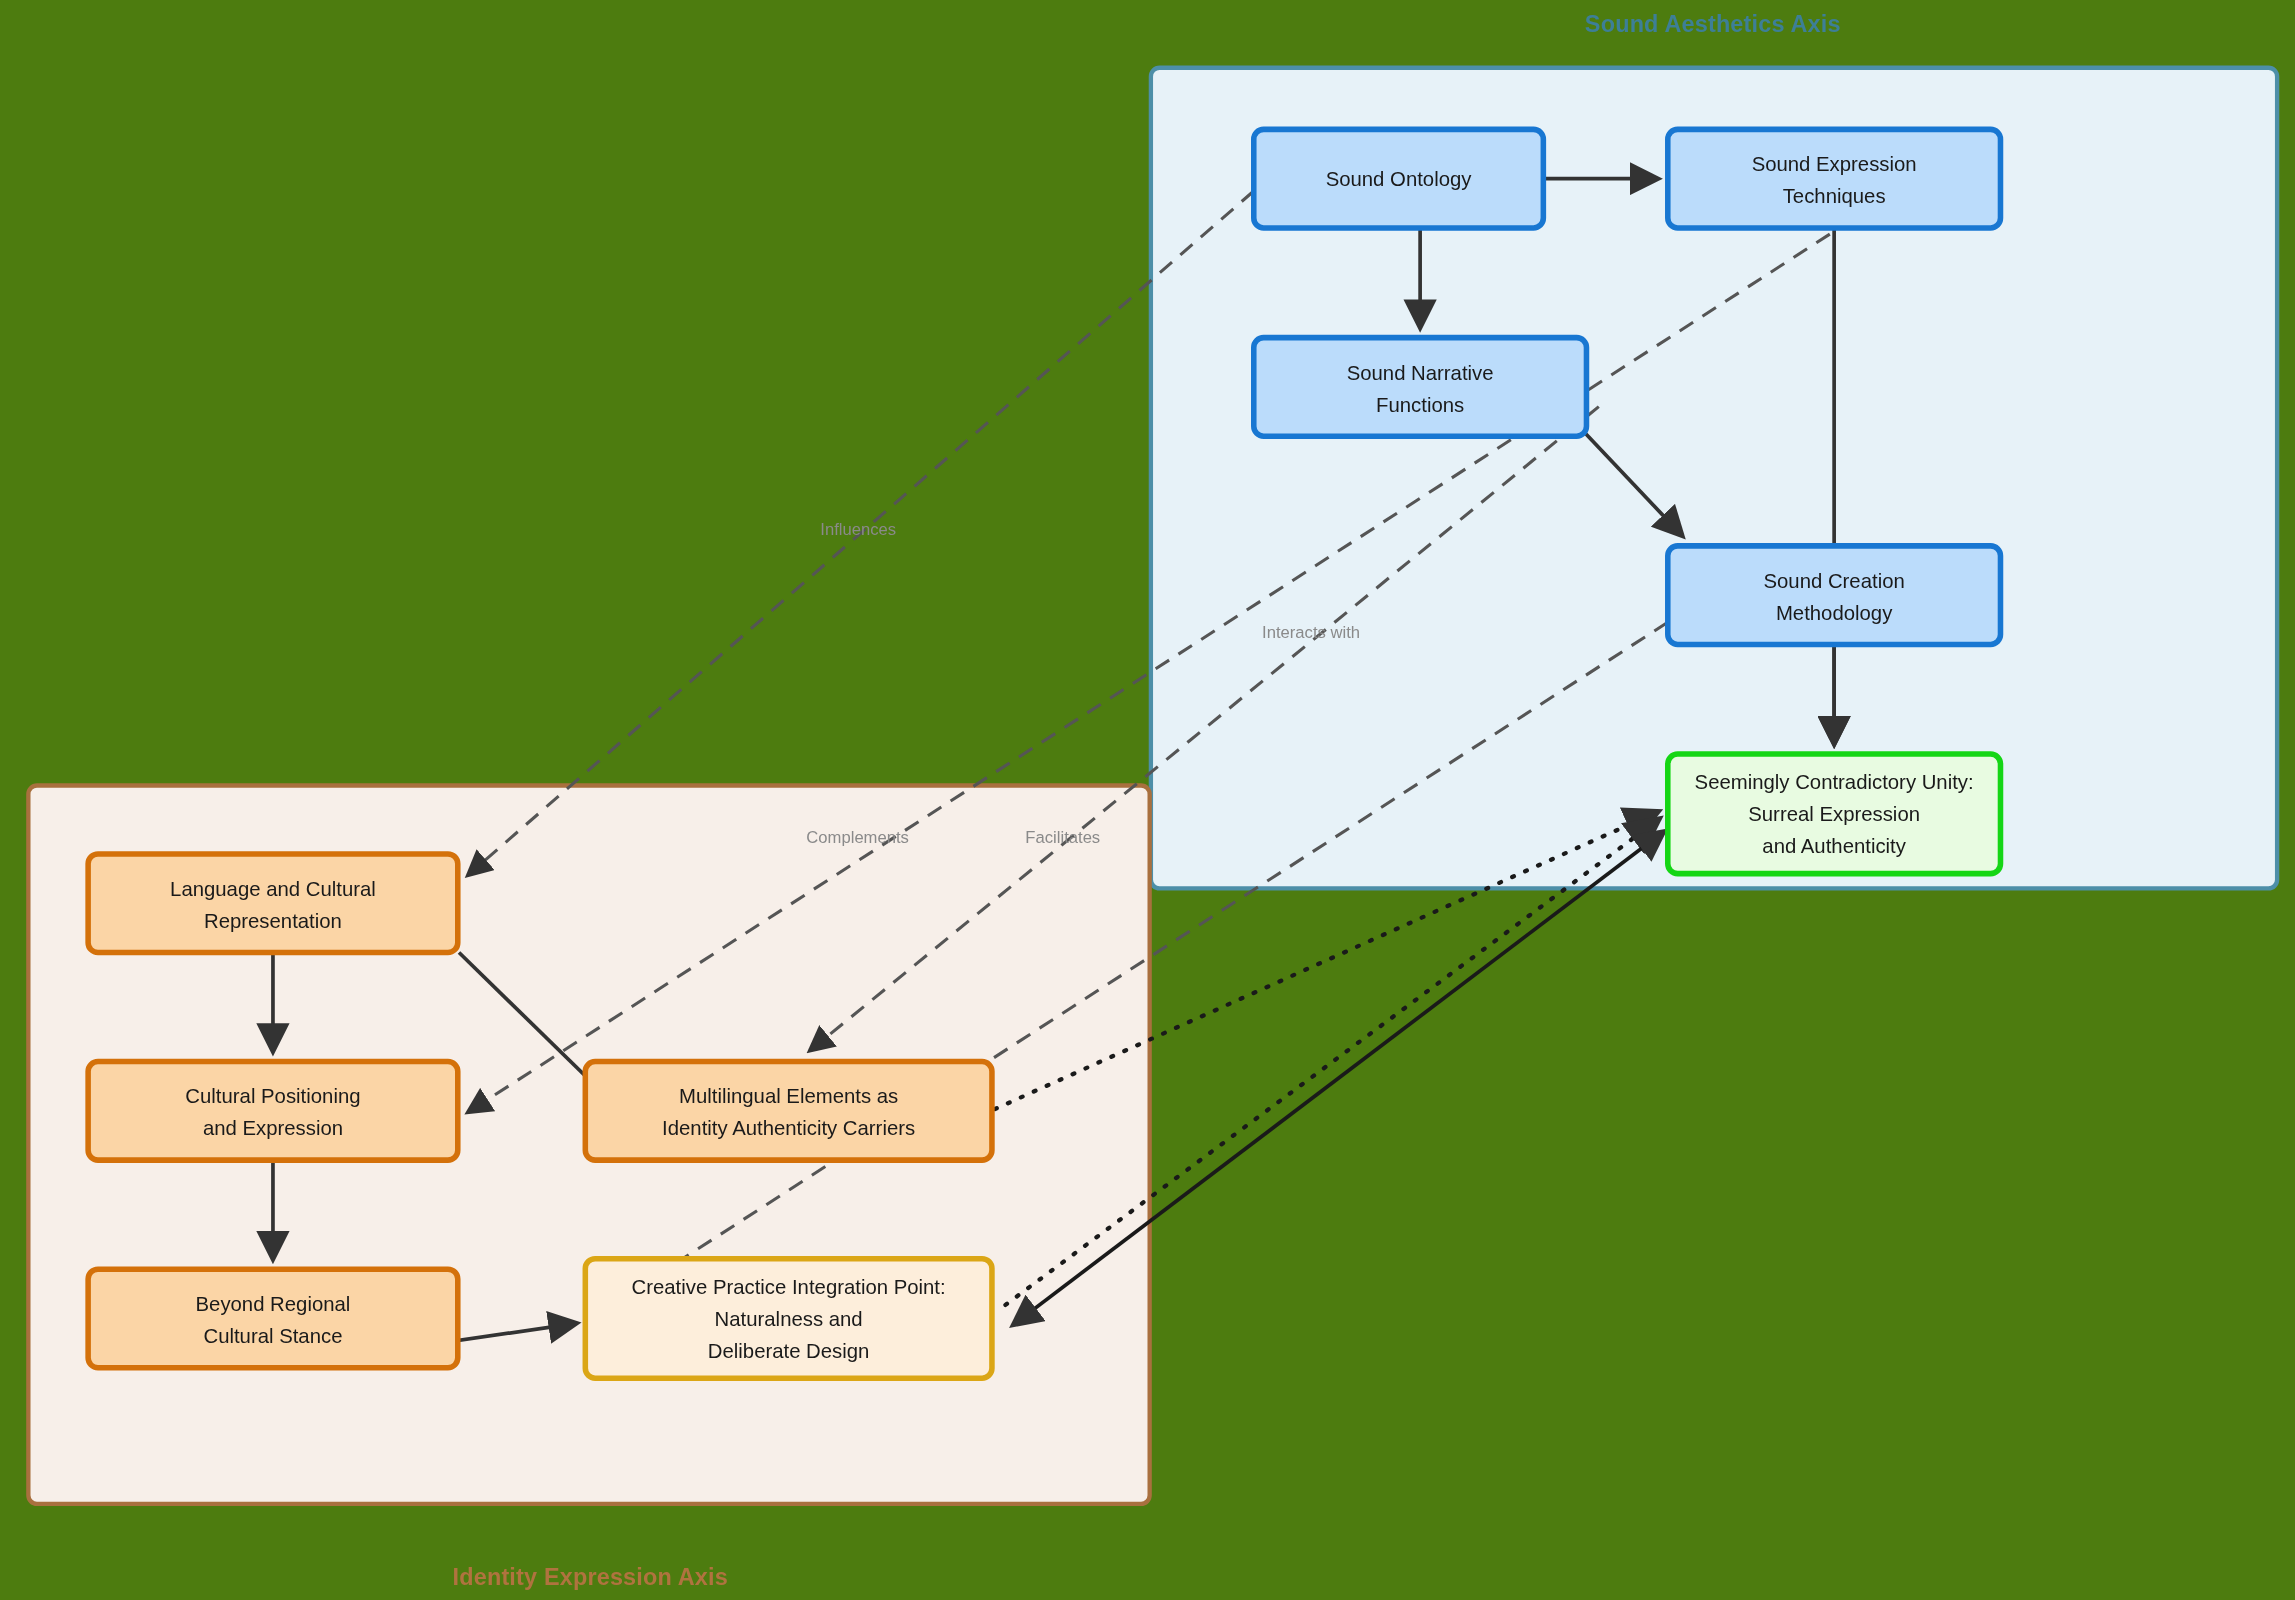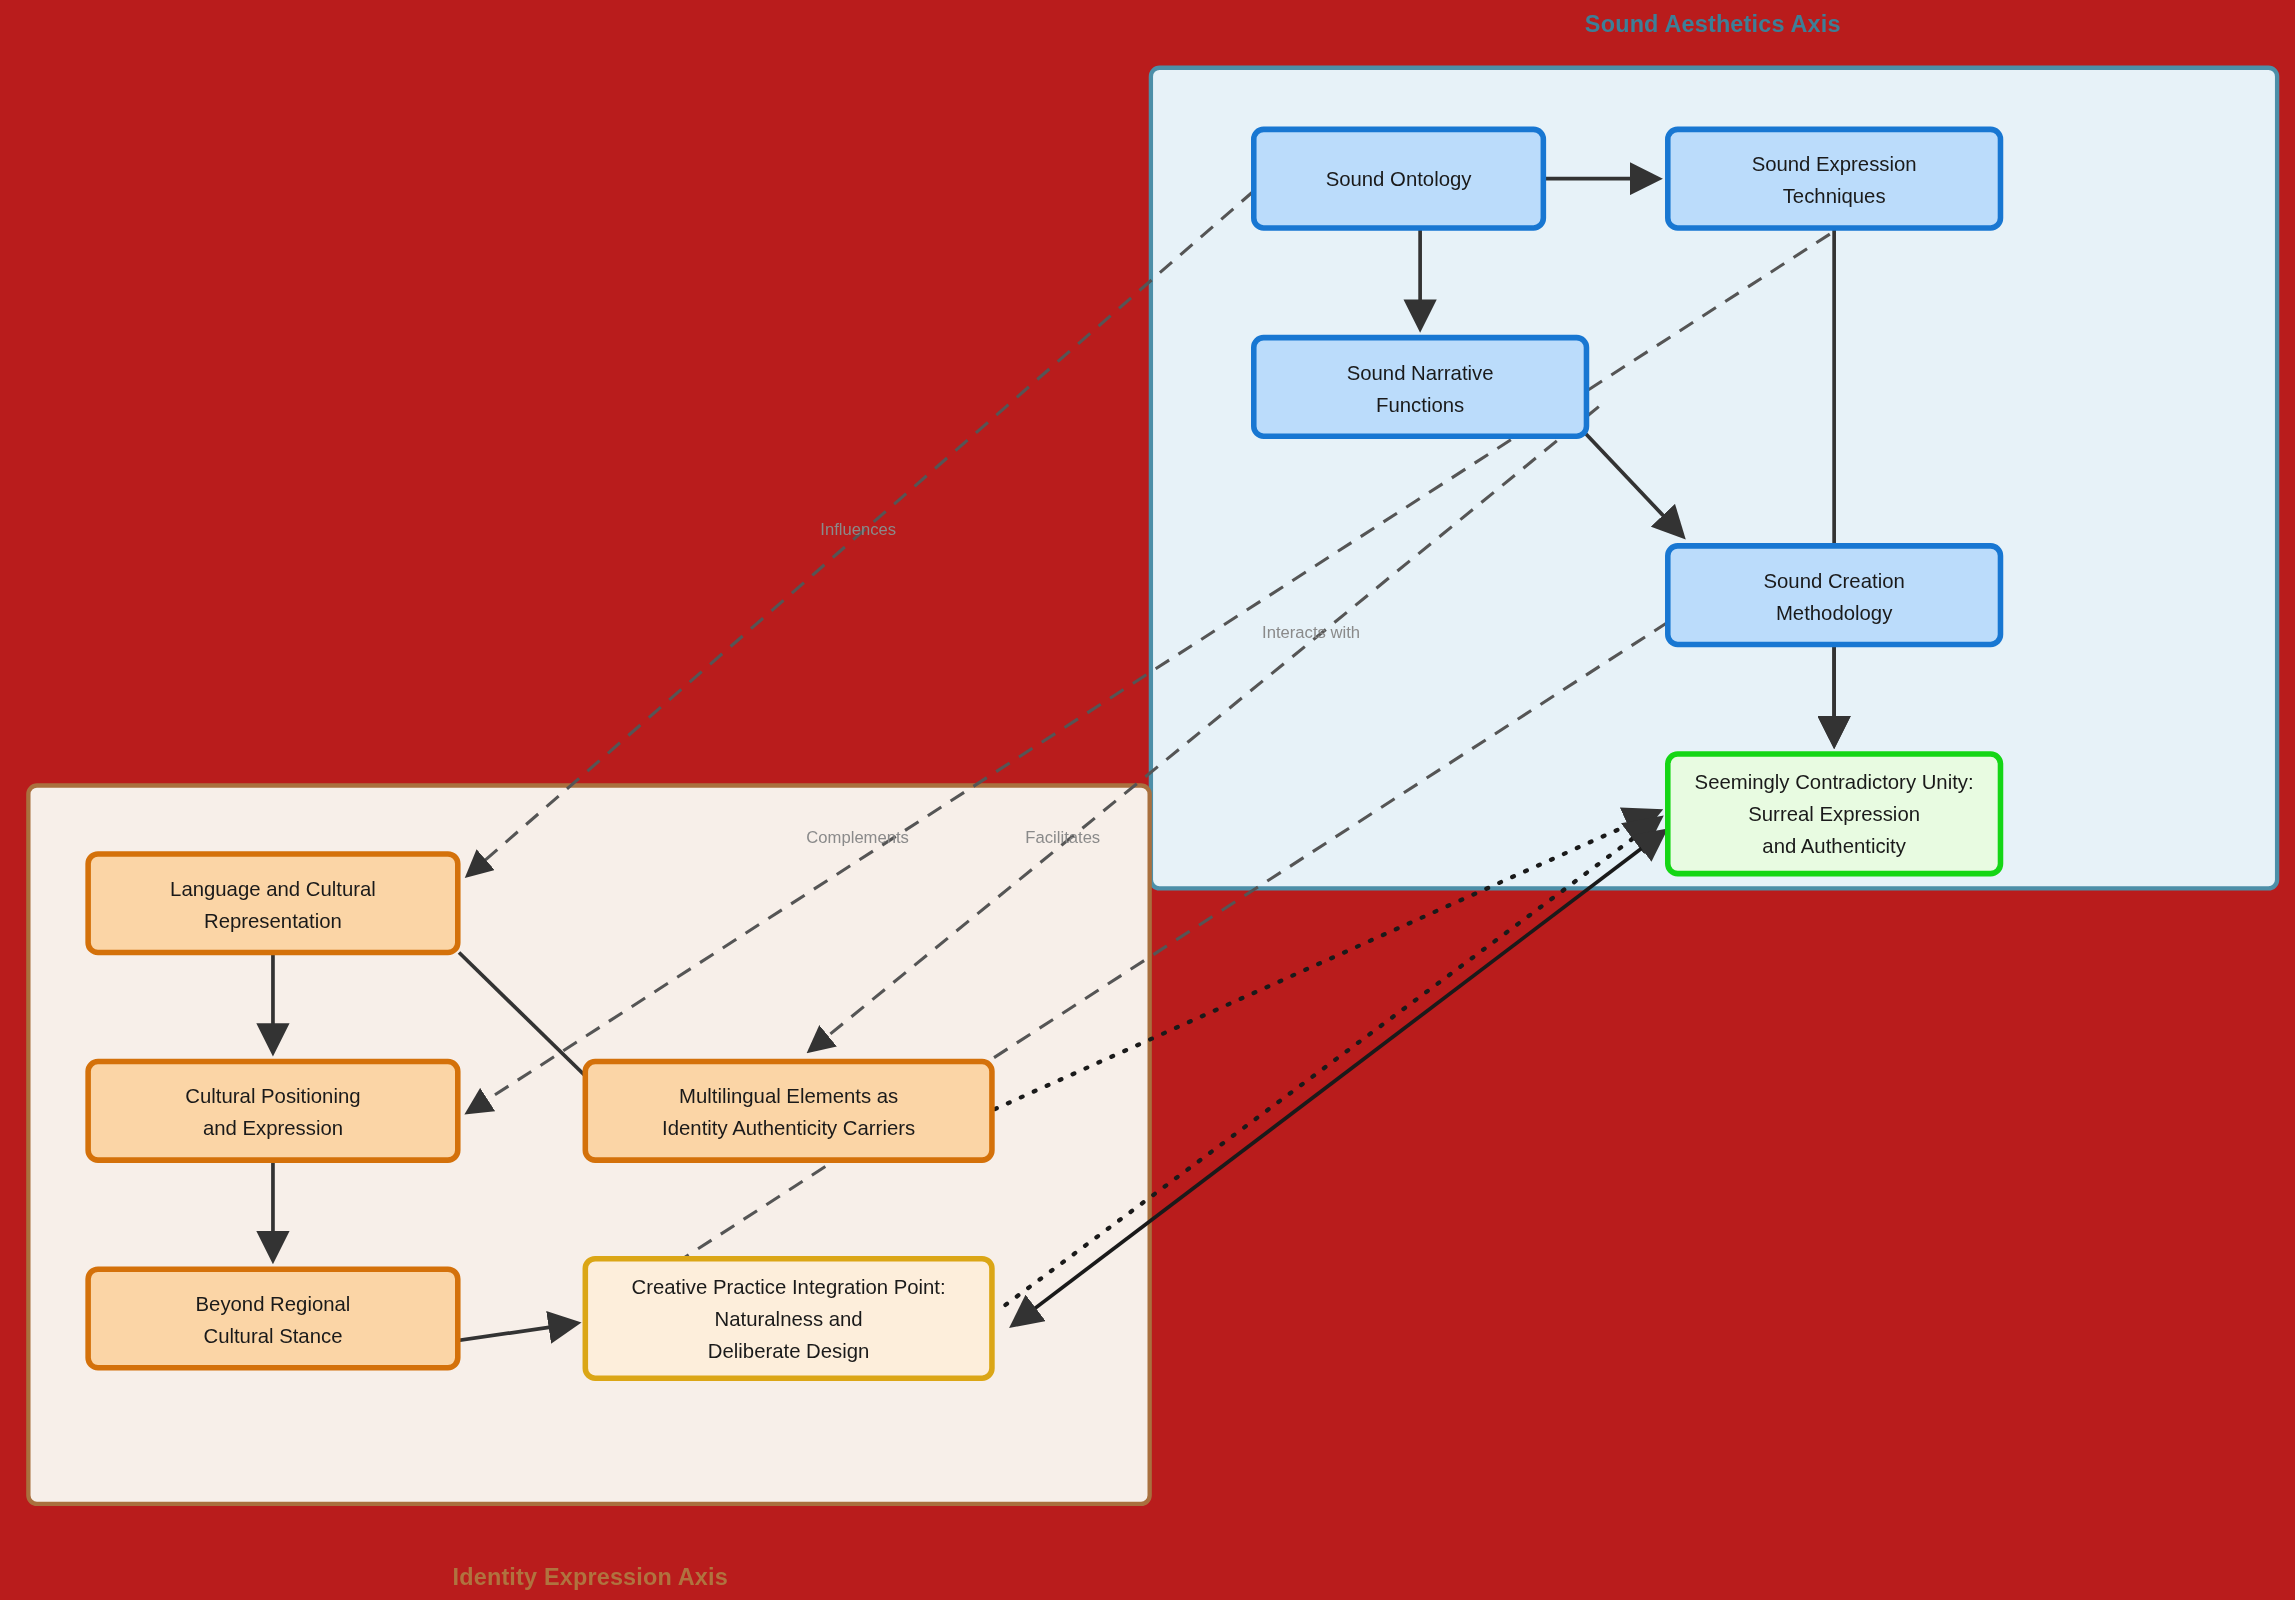--- a/index.html
+++ b/index.html
@@ -1,17 +1,17 @@
 <!DOCTYPE html>
 <html style="font-size:10px"><head>
 <meta charset="utf-8">
 <style>
   html,body{margin:0;padding:0;background:#ffffff;}
   body{font-family:"Liberation Sans", sans-serif;}
-  #stage{position:relative;width:2295px;height:1600px;background:#b91c1c;overflow:hidden;}
+  #stage{position:relative;width:2295px;height:1600px;background:#4d7c0f;overflow:hidden;}
   svg{position:absolute;top:0;left:0;width:2295px;height:1600px;}
 
   .cluster-title{font-size:38px;font-weight:bold;letter-spacing:.3px;}
   .node-label{font-size:33px;fill:#1a1a1a;}
   .edge-label{font-size:27px;fill:#8a8a8a;}
 </style>
 </head>
 <body>
 
 <div id="stage">

